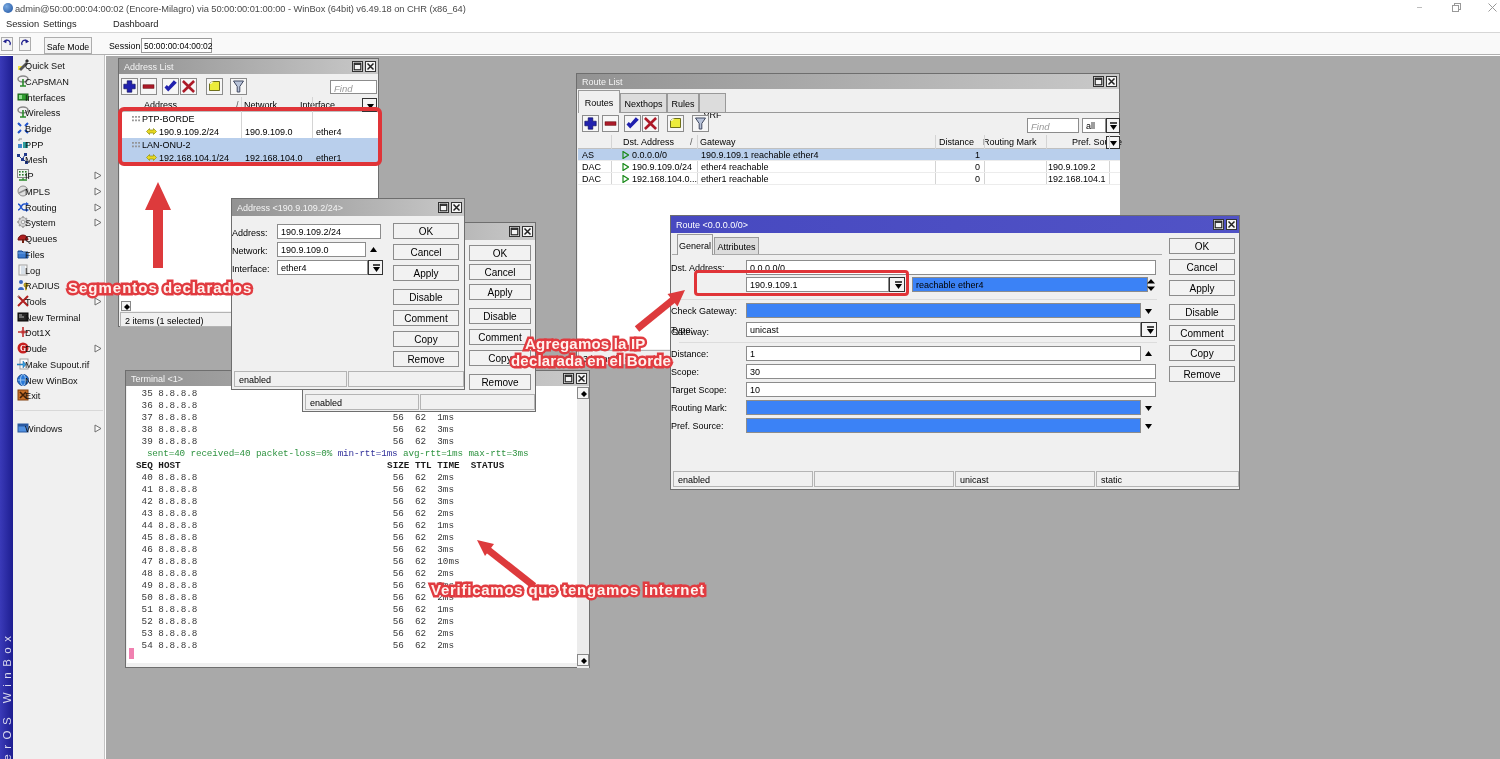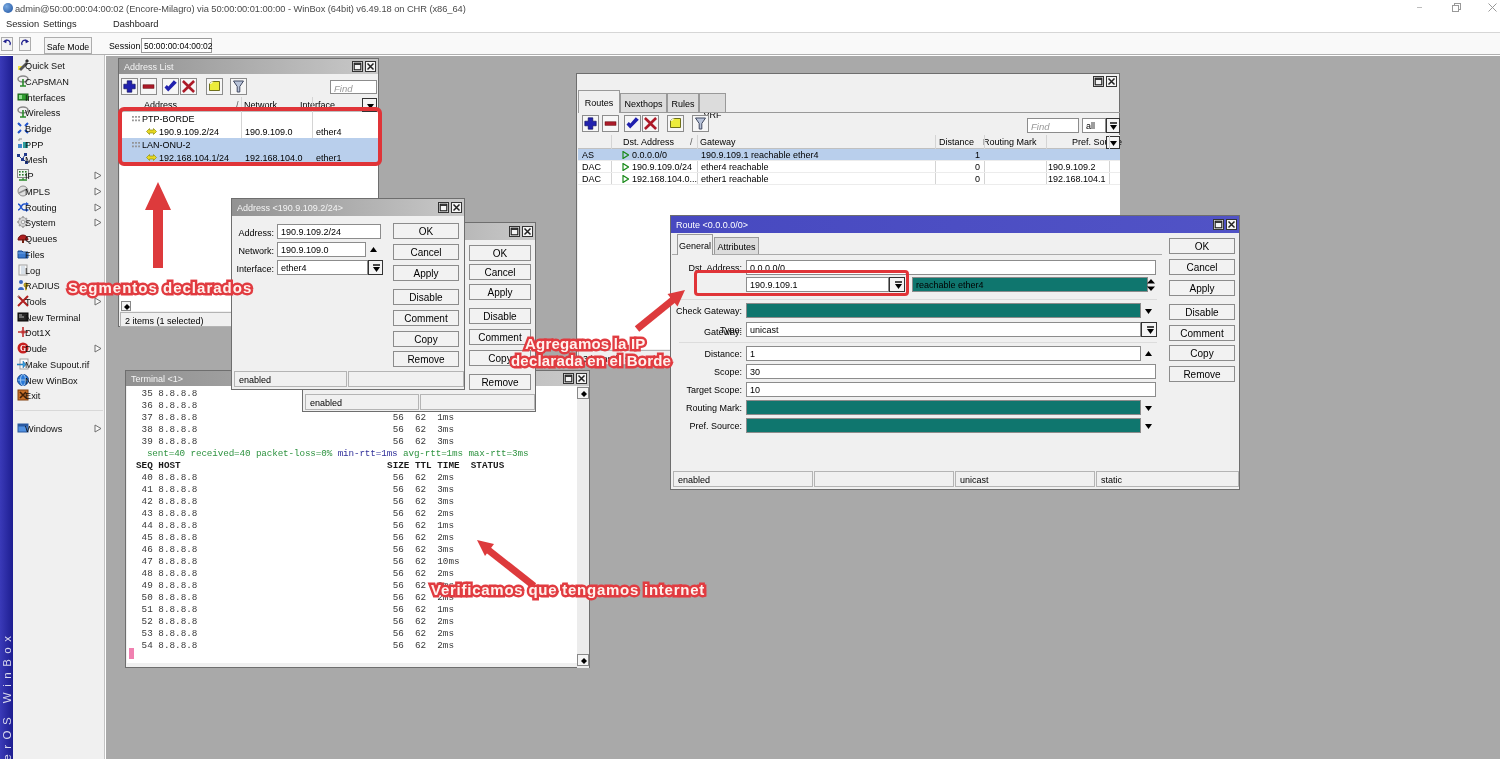--- a/index.html
+++ b/index.html
@@ -22,23 +22,23 @@
 .mitem .lbl { position:absolute; left:4px; top:3px; font-size:9.2px; color:#111; white-space:nowrap;margin-left:8px; }
 .mitem .ic { position:absolute; left:4px; top:1px; width:12px; height:12px; }
 .mitem .sub { position:absolute; left:81px; top:3px; width:7px; height:8px; }
 #desktop { position:absolute; left:106px; top:56px; width:1394px; height:703px; background:#a9a9a9; }
 .win { position:absolute; background:#f0f0f0; border:1px solid #6e6e6e; }
 .tb { position:absolute; left:0; top:0; right:0; height:15px; background:linear-gradient(to right,#929292,#c9c9c9); color:#f4f4f4; font-size:9px; padding:3px 0 0 5px; }
 .tb.act { background:linear-gradient(to right,#4749c0,#5153c6); color:#fff; }
 .wb { position:absolute; top:2px; width:11px; height:11px; background:#f4f4f4; border:1px solid #333; }
 .btn { position:absolute; background:#f2f2f2; border:1px solid #8c8c8c; text-align:center; font-size:10px; color:#000; }
 .inp { position:absolute; background:#fff; border:1px solid #8c8c8c; font-size:9px; padding:2px 3px; white-space:nowrap; overflow:hidden; }
-.inp.gray { background:#0f766e; }
+.inp.gray { background:#3b82f6; }
 .ibtn { position:absolute; width:17px; height:17px; background:#f6f6f6; border:1px solid #8c8c8c; }
-.lblr { position:absolute; text-align:right; font-size:9px; color:#000; white-space:nowrap; }
+.lblr { position:absolute; font-size:9px; color:#000; white-space:nowrap; }
 .statusb { position:absolute; background:#f0f0f0; border:1px solid #b4b4b4; font-size:9px; padding:3px 4px; color:#000; white-space:nowrap; }
 .hdr { position:absolute; font-size:9px; color:#000; white-space:nowrap; }
 .cell { position:absolute; font-size:9px; white-space:nowrap; }
 .sep { position:absolute; background:#d4d4d4; width:1px; }
 .tab { position:absolute; border:1px solid #999; border-bottom:none; text-align:center; font-size:9px; }
 .tab.on { background:#f0f0f0; z-index:2; }
 .tab.off { background:#dcdcdc; }
 .ann { position:absolute; color:#fff2ee; font-weight:bold; -webkit-text-stroke:4.8px #e13b40; paint-order:stroke fill; z-index:50; white-space:nowrap; letter-spacing:0.2px; }
 .redbox { position:absolute; border:4px solid #e03438; border-radius:6px; z-index:40; }
 </style>
@@ -373,20 +373,21 @@
     </div>
 <div class="wb" style="left:248px; top:242px; width:10px; height:10px; border-color:#888;">
       <div style="margin:0.5px 0 0 0.5px;"><svg width="8" height="8" viewBox="0 0 8 8">
           <path d="M4 1 L7 4 L4 7 L1 4 Z" fill="#000"></path>
         </svg></div>
     </div>
 <div class="statusb" style="left:1px; top:253px; width:154px; height:15px;">2 items (1 selected)</div>
 <div class="statusb" style="left:156px; top:253px; width:103px; height:15px;"></div>
 </div>
 <div class="win" id="routelist" style="left:576px; top:73px; width:544px; height:292px; z-index:4;">
+<div class="tb">Route List</div>
 <div class="wb" style="left:516px; top:2px;"><svg width="9" height="9" viewBox="0 0 9 9">
         <rect x="1.2" y="1.2" width="6.6" height="6.6" fill="none" stroke="#222" stroke-width="1.2"></rect>
         <path d="M1.2 2.2 L7.8 2.2" stroke="#222" stroke-width="1.4"></path>
       </svg></div>
     <div class="wb" style="left:529px; top:2px;"><svg width="9" height="9" viewBox="0 0 9 9">
         <path d="M1.5 1.5 L7.5 7.5 M7.5 1.5 L1.5 7.5" stroke="#222" stroke-width="1.5"></path>
       </svg></div>
 <div class="tab on" style="left:1px; top:16px; width:42px; height:23px; padding-top:7px;">Routes</div>
 <div class="tab off" style="left:43px; top:19px; width:47px; height:20px; padding-top:5px;">Nexthops</div>
 <div class="tab off" style="left:90px; top:19px; width:32px; height:20px; padding-top:5px;">Rules</div>

